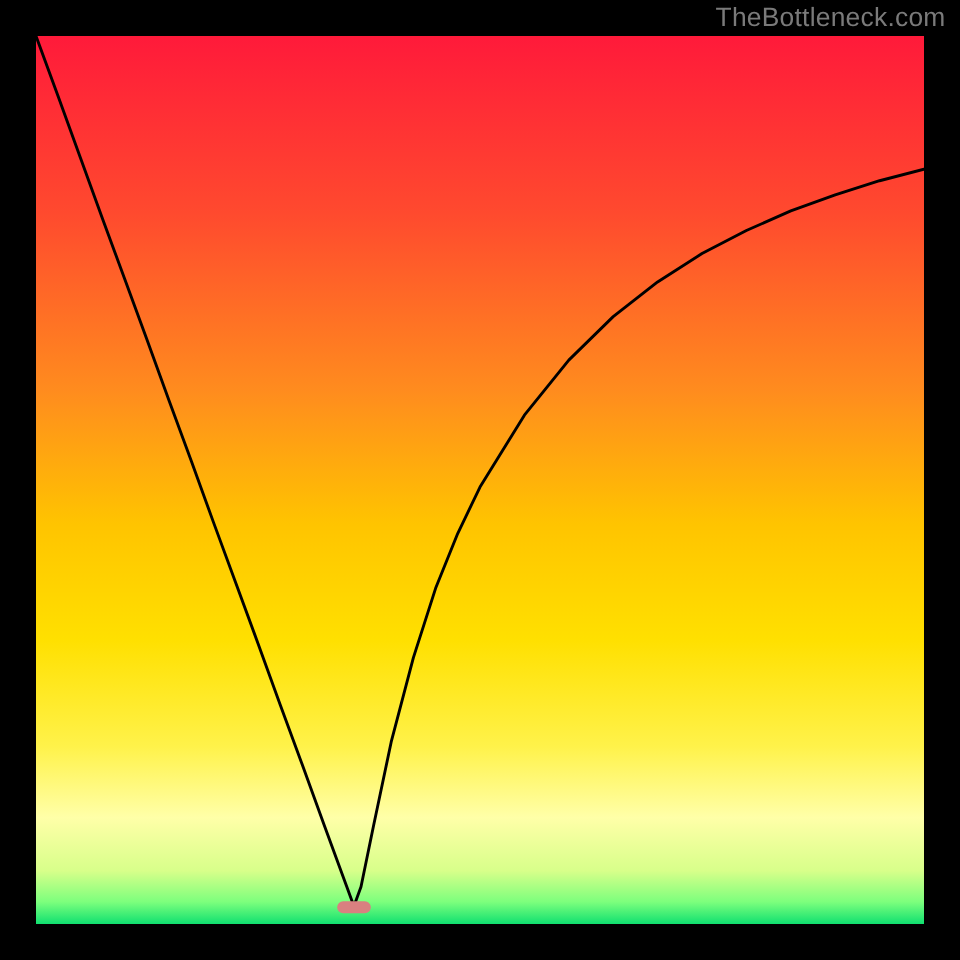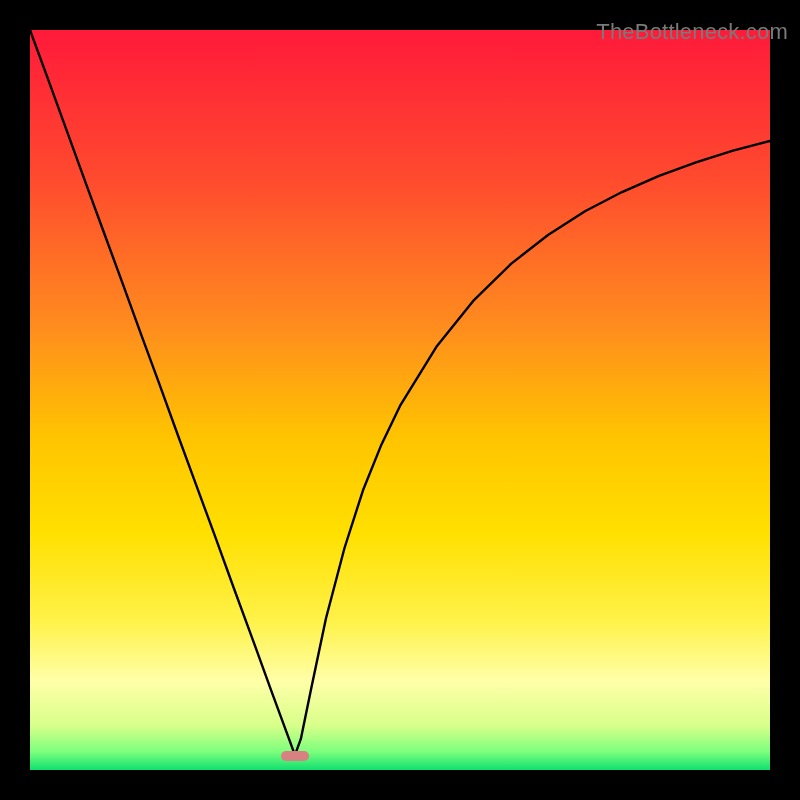--- a/index.html
+++ b/index.html
@@ -19,21 +19,20 @@
   }
   .watermark {
     position: absolute;
     top: 2px;
     right: 12px;
     color: #7a7a7a;
     font-size: 22px;
     letter-spacing: 0.2px;
     font-weight: 400;
     z-index: 10;
-    margin-top: 17px;
   }
   .plot-area {
     position: absolute;
     left: 30px;
     top: 30px;
     width: 740px;
     height: 740px;
     overflow: hidden;
   }
   .gradient {

